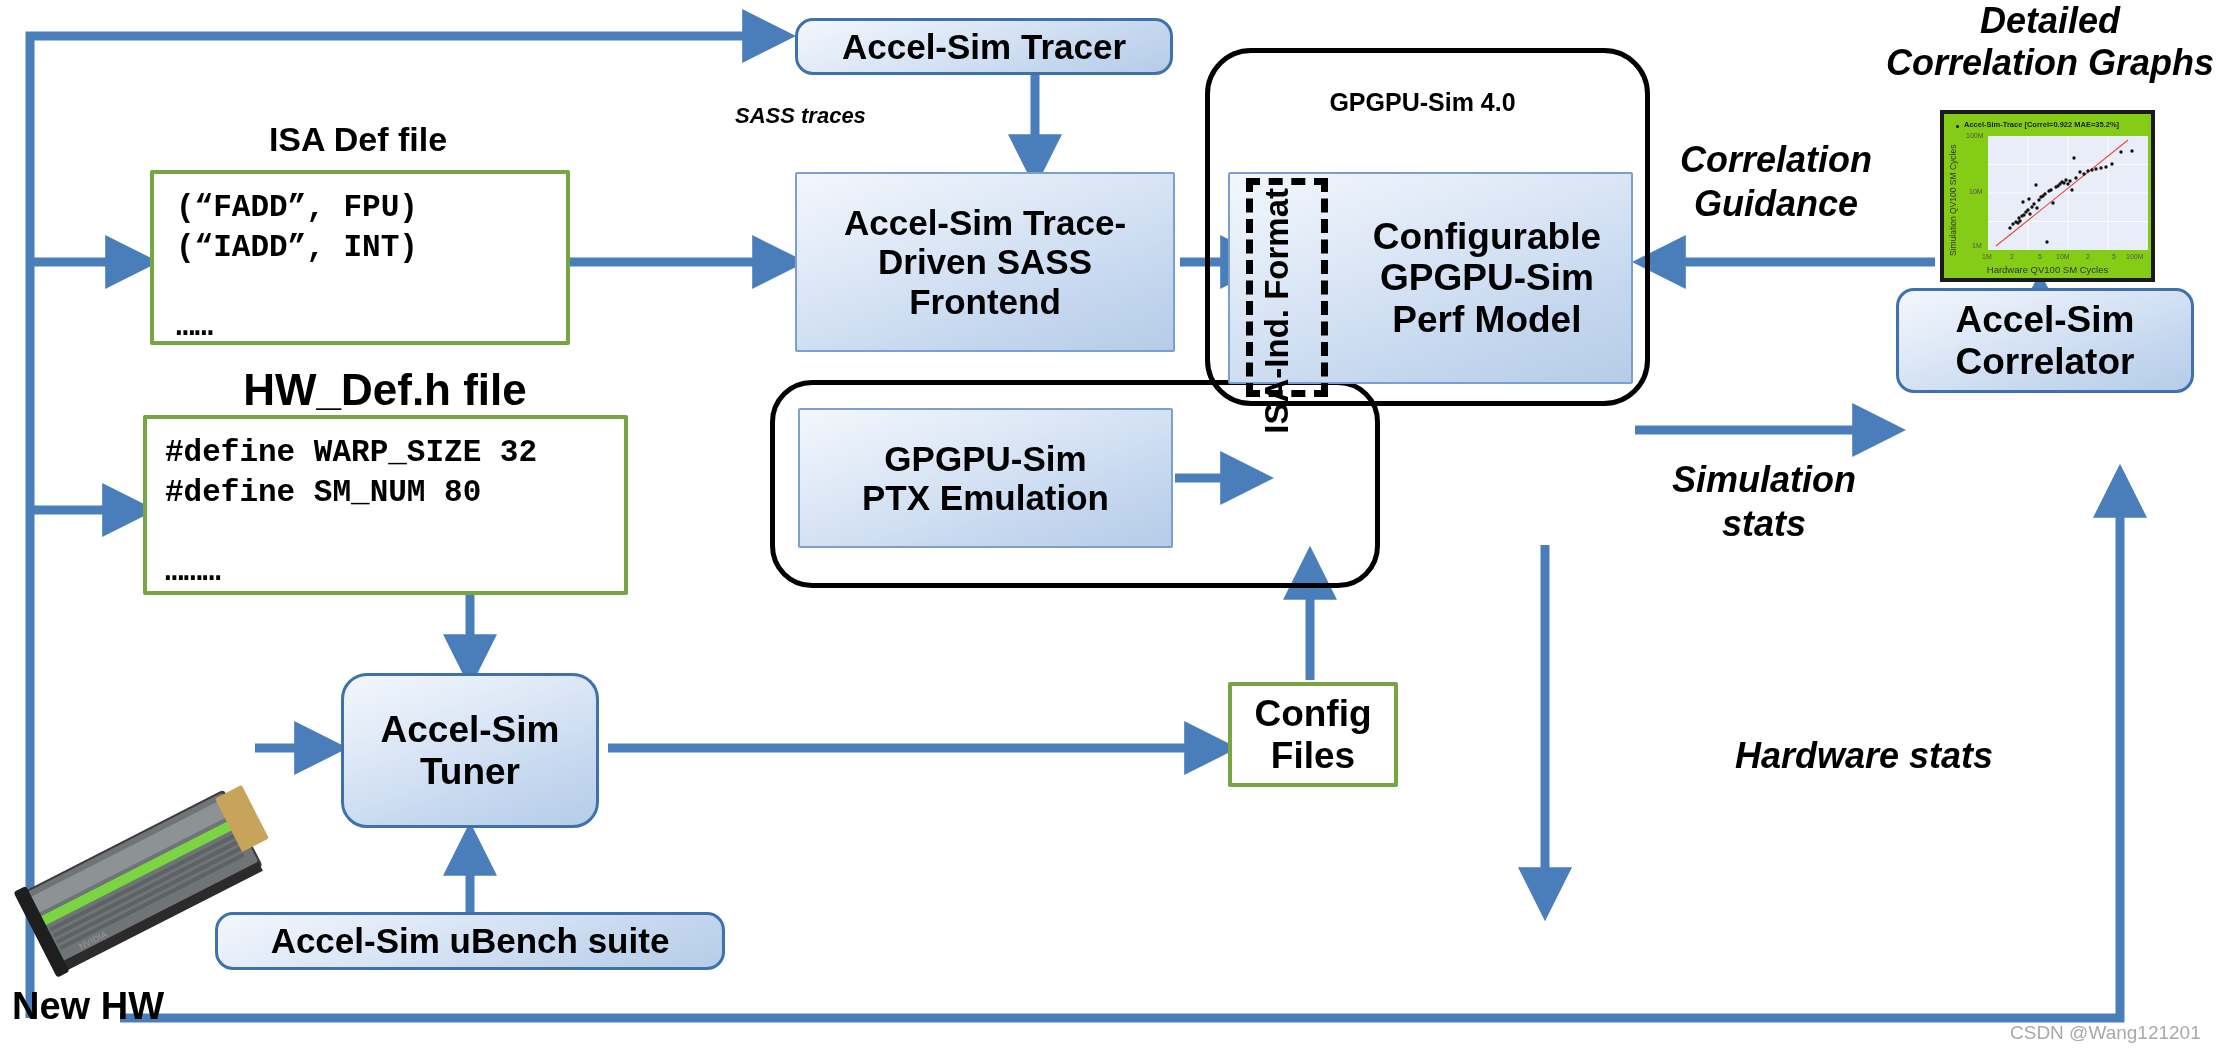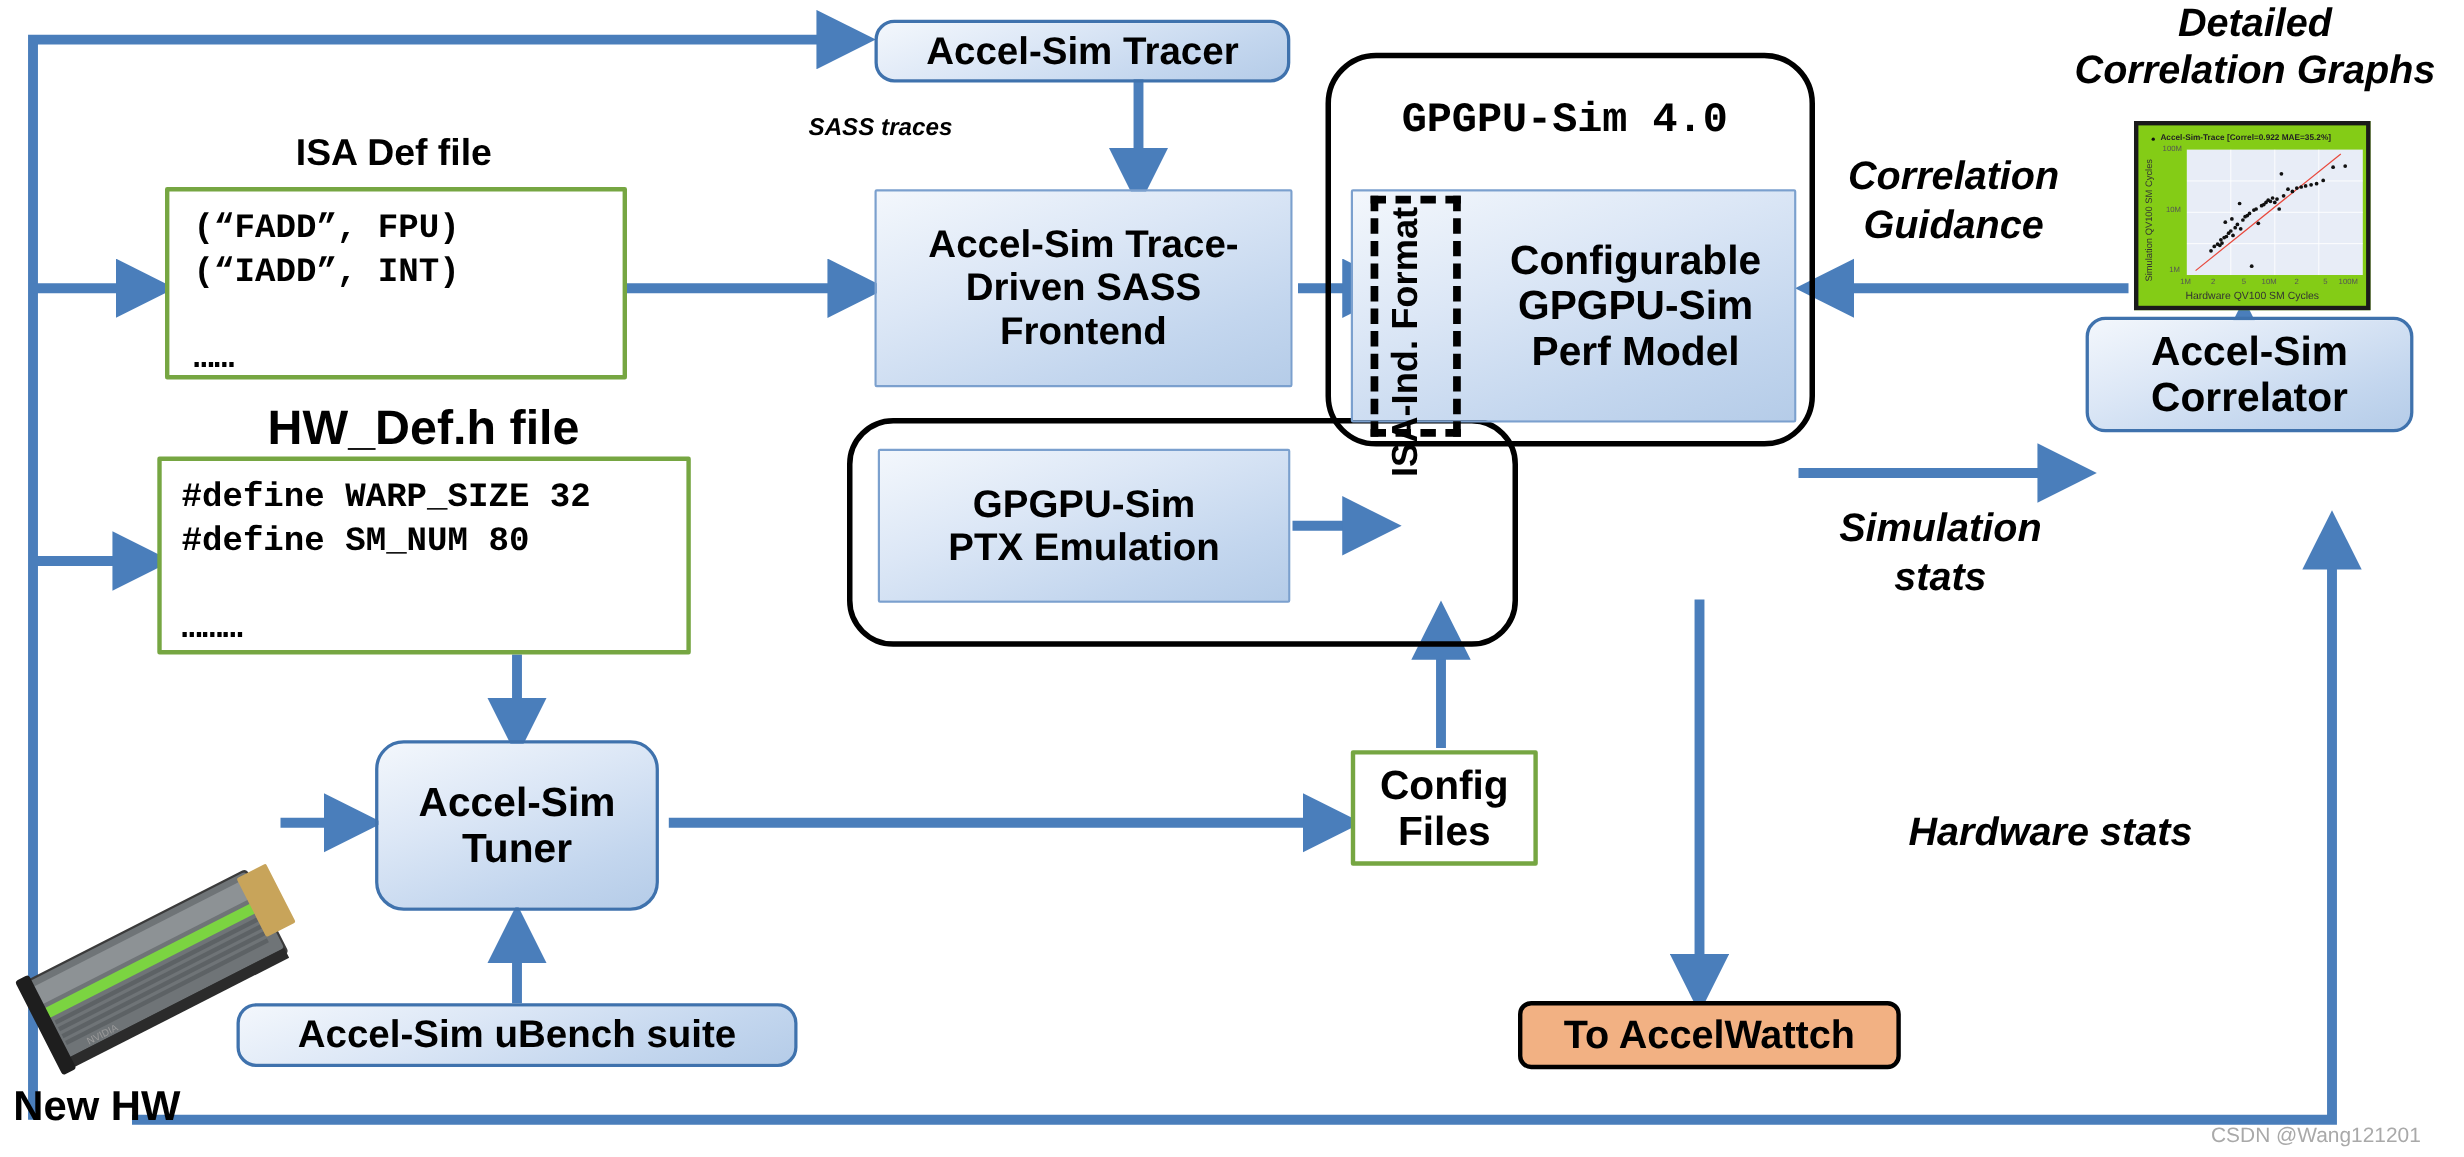--- a/index.html
+++ b/index.html
@@ -114,21 +114,21 @@
   <div class="node blue blue-sq" style="left:795px;top:172px;width:380px;height:180px;font-size:35px;white-space:pre;">Accel-Sim Trace-
 Driven SASS
 Frontend</div>
 
   <div class="blackwrap" style="left:770px;top:380px;width:600px;height:198px;"></div>
 
   <div class="node blue blue-sq" style="left:798px;top:408px;width:375px;height:140px;font-size:35px;white-space:pre;">GPGPU-Sim
 PTX Emulation</div>
 
   <div class="blackwrap" style="left:1205px;top:48px;width:435px;height:348px;border-radius:46px;"></div>
-  <div class="plain" style="left:1205px;top:88px;width:435px;text-align:center;font-size:38px;font-family:Liberation Mono, monospace;">GPGPU-Sim 4.0</div>
+  <div class="plain" style="left:1205px;top:88px;width:435px;text-align:center;font-size:25px;">GPGPU-Sim 4.0</div>
 
   <div class="node blue blue-sq" style="left:1228px;top:172px;width:405px;height:212px;font-size:37px;white-space:pre;
               justify-content:flex-end;padding-right:30px;">Configurable
 GPGPU-Sim
 Perf Model</div>
 
   <div class="dashbox" style="left:1246px;top:178px;width:68px;height:205px;"></div>
   <div class="vert" style="left:1258px;top:188px;font-size:33px;">ISA-Ind. Format</div>
 
   <div class="label" style="left:1680px;top:138px;font-size:36px;text-align:center;line-height:1.22;">Correlation
@@ -148,21 +148,20 @@
 Correlator</div>
 
   <div class="node blue blue-r" style="left:341px;top:673px;width:258px;height:155px;font-size:37px;white-space:pre;border-radius:26px;">Accel-Sim
 Tuner</div>
 
   <div class="node blue blue-r" style="left:215px;top:912px;width:510px;height:58px;font-size:35px;">Accel-Sim uBench suite</div>
 
   <div class="node green" style="left:1228px;top:682px;width:170px;height:105px;font-size:37px;white-space:pre;">Config
 Files</div>
 
-  <div class="node orange" style="left:1380px;top:910px;width:348px;height:62px;font-size:36px;">To AccelWattch</div>
 
   <div class="gpu-card" style="left:0px;top:770px;width:280px;height:230px;">
     <svg width="280" height="230" viewBox="0 0 280 230">
       <g transform="rotate(-27 140 115)">
         <rect x="28" y="68" width="230" height="86" rx="4" fill="#3b3b3b"></rect>
         <rect x="30" y="70" width="226" height="78" rx="3" fill="#6f7477"></rect>
         <rect x="36" y="76" width="214" height="18" fill="#8d9295"></rect>
         <rect x="36" y="98" width="214" height="10" fill="#7bd441"></rect>
         <g fill="#5d6265">
           <rect x="40" y="112" width="206" height="4"></rect>

